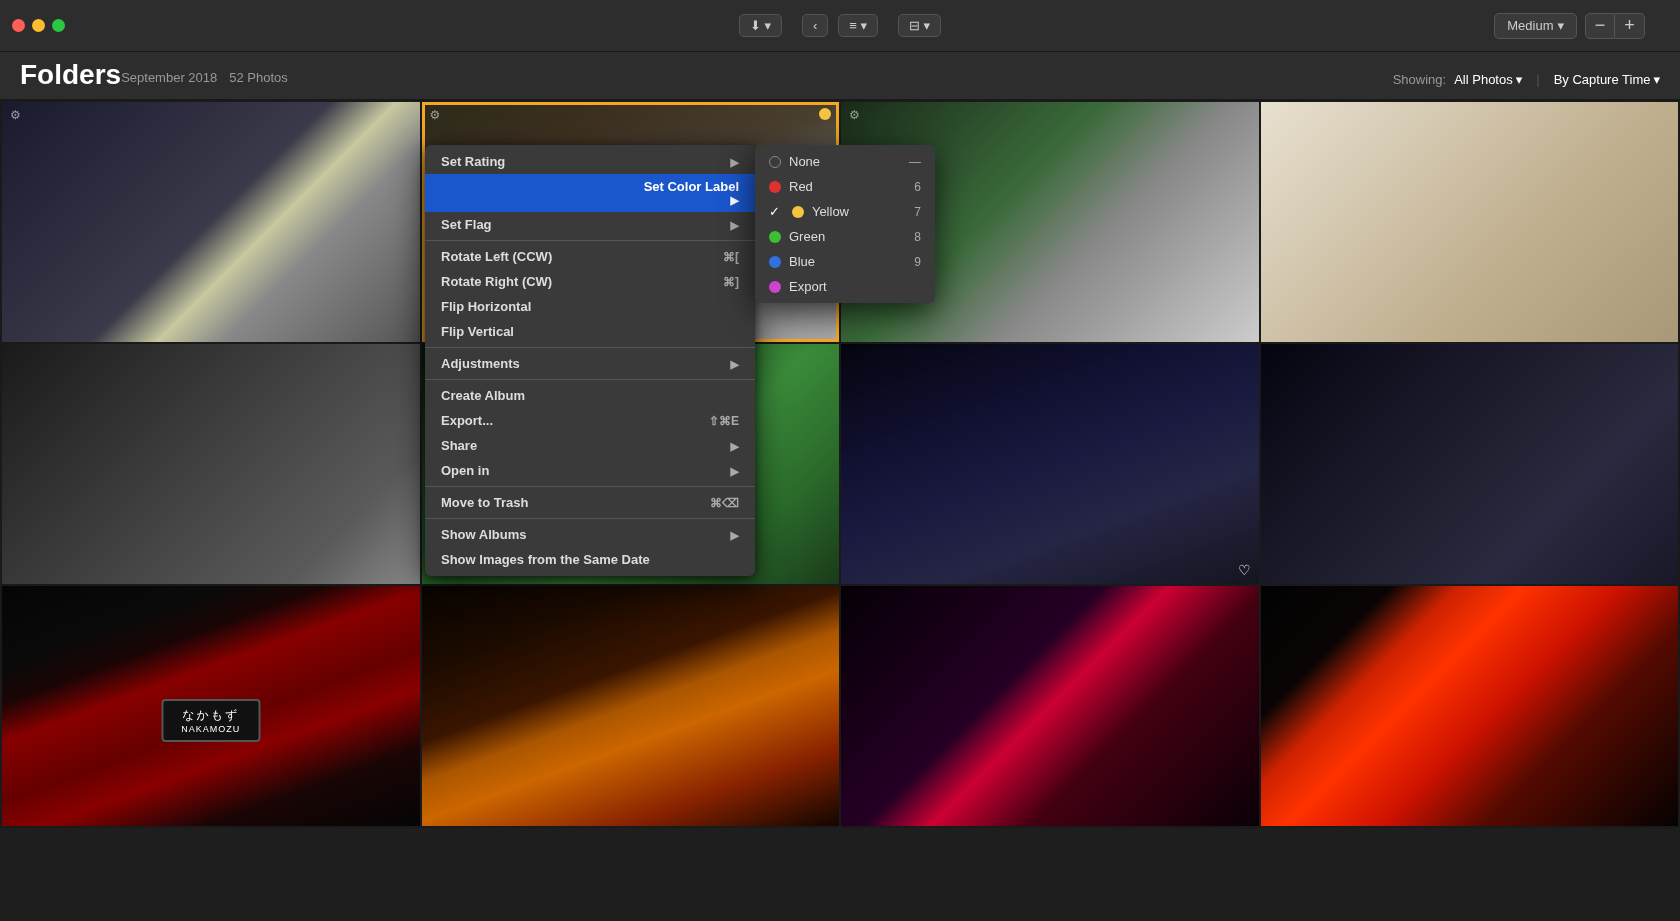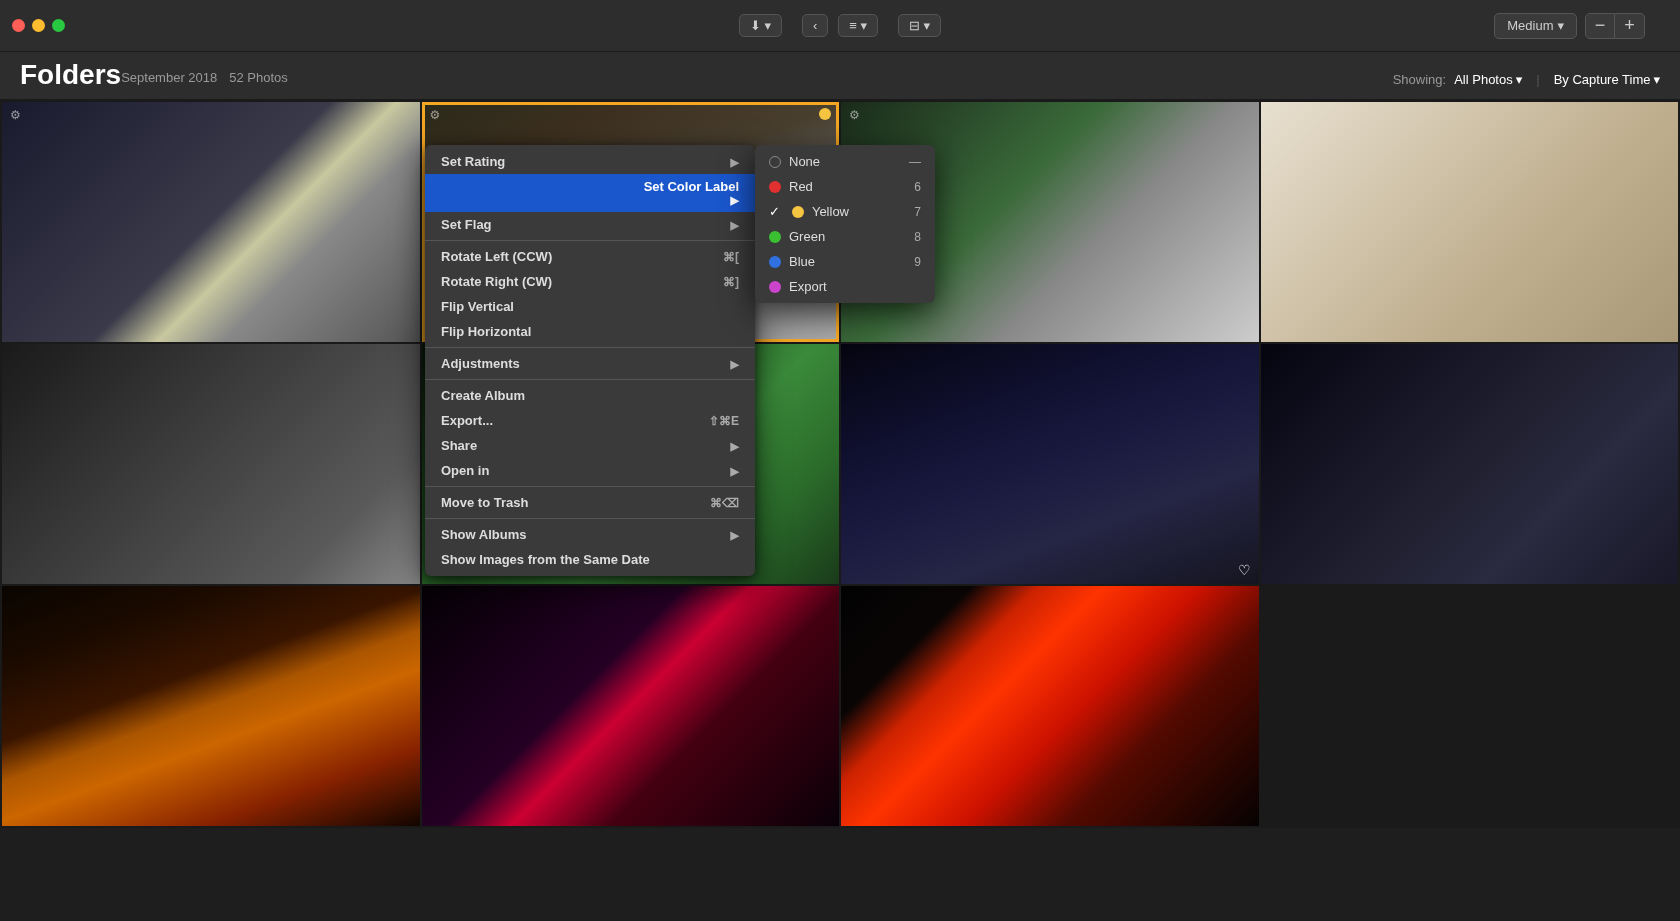--- a/index.html
+++ b/index.html
@@ -398,20 +398,27 @@
   </div>
   <div class="photo-cell photo-map"></div>
 
   <div class="photo-cell photo-stone"></div>
   <div class="photo-cell photo-leaves" style="background: linear-gradient(135deg, #0a1a0a 0%, #1a4a1a 20%, #2a6a2a 40%, #3a8a3a 60%, #2a6a2a 80%, #1a3a1a 100%);"></div>
   <div class="photo-cell photo-phone" style="background: linear-gradient(160deg, #050510 0%, #101030 30%, #1a1a40 50%, #252545 70%, #151520 100%);">
     <div class="photo-heart">♡</div>
   </div>
   <div class="photo-cell" style="background: linear-gradient(135deg, #050510 0%, #151525 30%, #202030 50%, #2a2a40 70%, #181828 100%);"></div>
 
+  <div class="photo-cell photo-nakamozu" style="background: linear-gradient(160deg, #050505 0%, #0a0a0a 20%, #1a0505 30%, #880000 40%, #660000 55%, #8a0000 65%, #1a0505 80%, #050505 100%);">
+
+    <div style="position:absolute;bottom:35%;left:50%;transform:translateX(-50%);background:#111;border:2px solid #555;border-radius:4px;padding:6px 18px;text-align:center;">
+      <div style="color:#fff;font-size:12px;letter-spacing:2px;">なかもず</div>
+      <div style="color:#fff;font-size:9px;letter-spacing:1px;">NAKAMOZU</div>
+    </div>
+  </div>
   <div class="photo-cell" style="background: linear-gradient(160deg, #0a0500 0%, #1a0a00 20%, #3a1500 40%, #aa5500 50%, #cc6600 60%, #882200 80%, #110500 100%);"></div>
   <div class="photo-cell" style="background: linear-gradient(135deg, #050005 0%, #150015 20%, #250025 40%, #cc0033 50%, #440011 65%, #0a0008 100%);"></div>
   <div class="photo-cell" style="background: linear-gradient(135deg, #020202 0%, #0a0505 20%, #cc2200 30%, #ff3300 40%, #cc1100 55%, #550a00 70%, #050202 100%);"></div>
 </div>
 
 <div class="context-menu">
   <div class="ctx-item">
     <span class="ctx-item-left">
         <span>Set Rating</span>
       </span>
@@ -436,24 +443,24 @@
       </span>
     <span class="ctx-shortcut">⌘[</span>
   </div>
   <div class="ctx-item">
     <span class="ctx-item-left">
         <span>Rotate Right (CW)</span>
       </span>
     <span class="ctx-shortcut">⌘]</span>
   </div>
   <div class="ctx-item">
+    <span>Flip Horizontal</span>
+  </div>
+  <div class="ctx-item">
     <span>Flip Vertical</span>
-  </div>
-  <div class="ctx-item">
-    <span>Flip Horizontal</span>
   </div>
   <div class="ctx-divider"></div>
   <div class="ctx-item">
     <span>Adjustments</span>
     <span class="ctx-arrow">▶</span>
   </div>
   <div class="ctx-divider"></div>
   <div class="ctx-item">
     <span>Create Album</span>
   </div>

